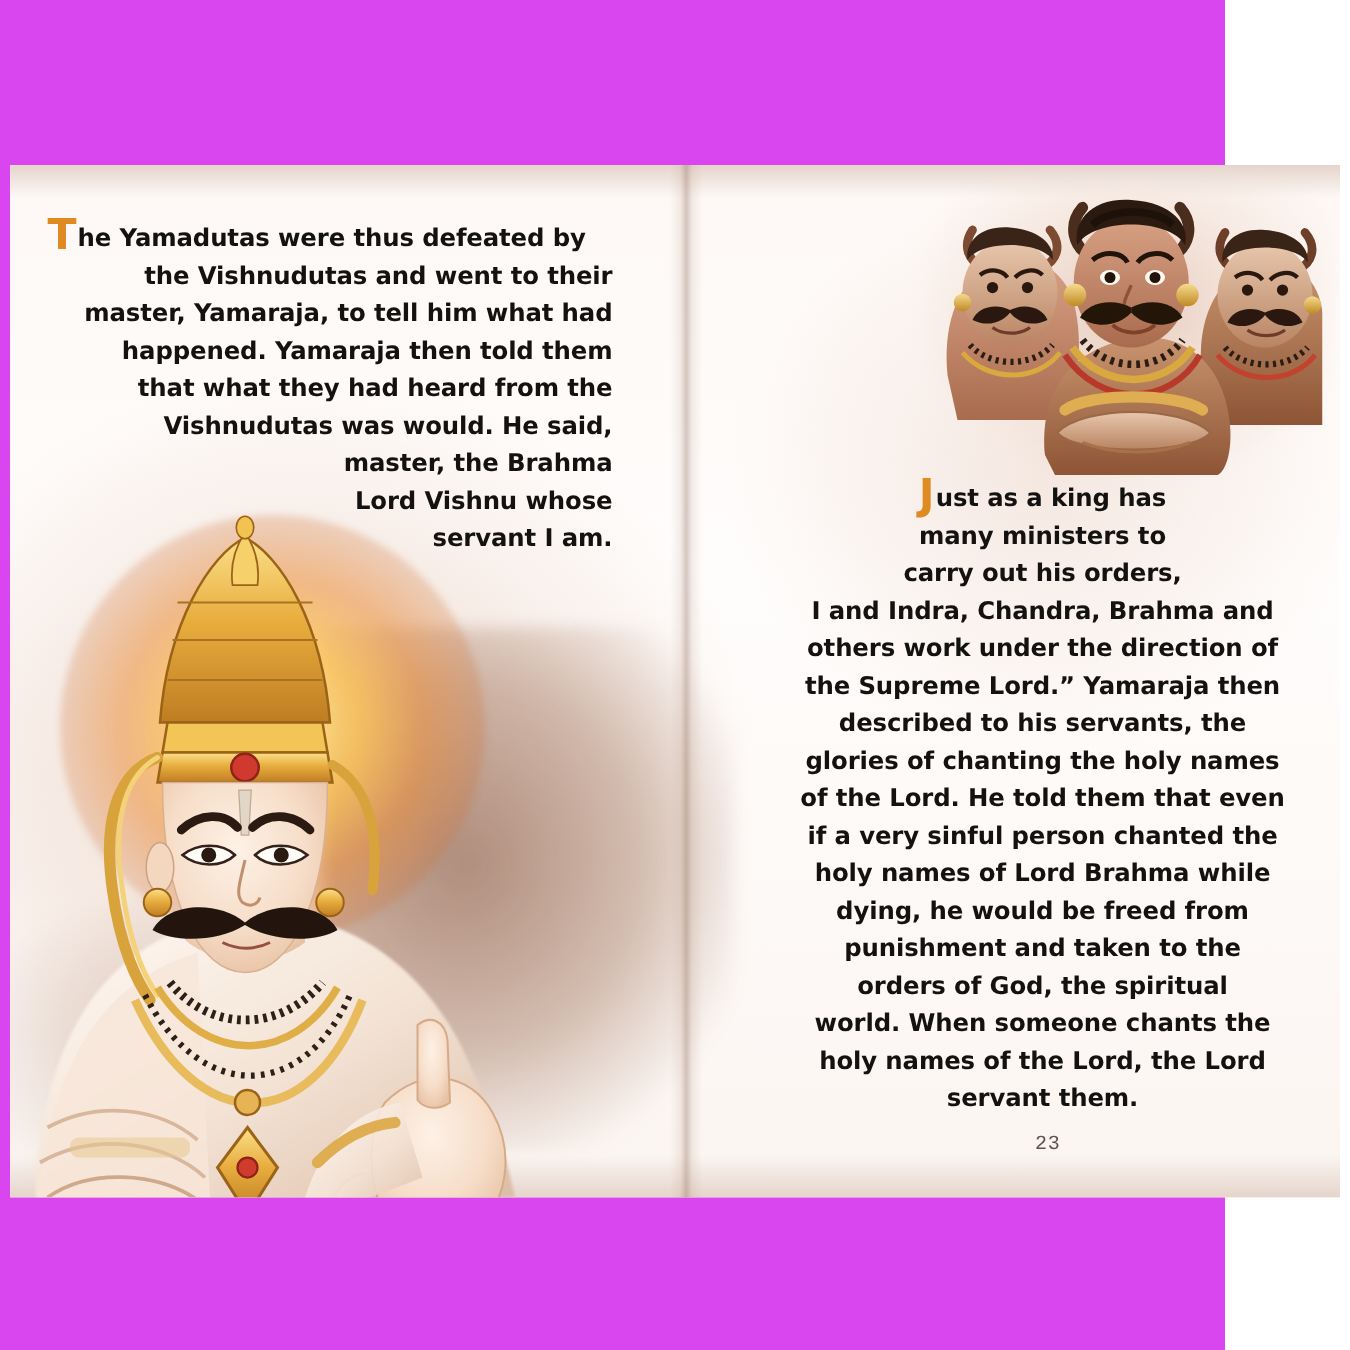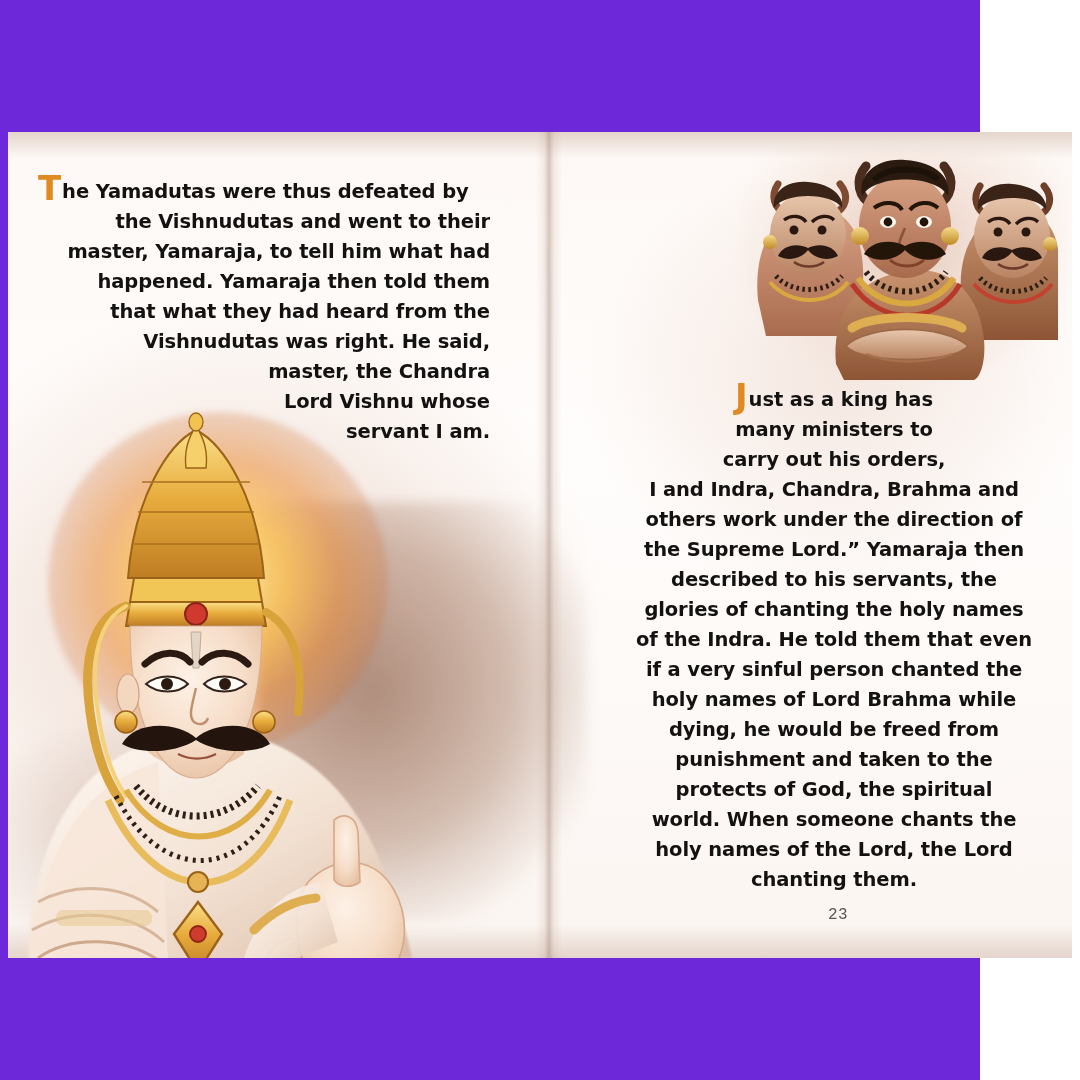--- a/index.html
+++ b/index.html
@@ -13,21 +13,21 @@
     font-family: "Liberation Sans", sans-serif;
     overflow: hidden;
   }
 
   #book {
     position: absolute;
     left: 0;
     top: 0;
     width: 980px;
     height: 1080px;
-    background: #6d28d9;
+    background: #d946ef;
   }
 
   
   .spread {
     position: absolute;
     left: 8px;
     top: 132px;
     width: 1064px;
     height: 826px;
     background:
@@ -284,22 +284,22 @@
           <rect x="48" y="528" width="96" height="16" rx="7" fill="#e6c98f" opacity="0.55"></rect>
         </svg>
       </div>
 
       <div class="body-text" id="left-paragraph">
         <div class="l1"><span class="dropcap">T</span><span>he Yamadutas were thus defeated by</span></div>
         <div>the Vishnudutas and went to their</div>
         <div>master, Yamaraja, to tell him what had</div>
         <div>happened. Yamaraja then told them</div>
         <div>that what they had heard from the</div>
-        <div>Vishnudutas was right. He said,</div>
-        <div>master, the Chandra</div>
+        <div>Vishnudutas was would. He said,</div>
+        <div>master, the Brahma</div>
         <div>Lord Vishnu whose</div>
         <div>servant I am.</div>
       </div>
 
       <div class="folio" id="folio-left">22</div>
     </div>
 
     <div class="page right">
 
       <div class="illus-dutas">
@@ -387,29 +387,29 @@
 
       <div class="body-text" id="right-paragraph">
         <div><span class="dropcap">J</span><span>ust as a king has</span></div>
         <div>many ministers to</div>
         <div>carry out his orders,</div>
         <div>I and Indra, Chandra, Brahma and</div>
         <div>others work under the direction of</div>
         <div>the Supreme Lord.”  Yamaraja then</div>
         <div>described to his servants, the</div>
         <div>glories of chanting the holy names</div>
-        <div>of the Indra. He told them that even</div>
+        <div>of the Lord. He told them that even</div>
         <div>if a very sinful person chanted the</div>
         <div>holy names of Lord Brahma while</div>
         <div>dying, he would be freed from</div>
         <div>punishment and taken to the</div>
-        <div>protects of God, the spiritual</div>
+        <div>orders of God, the spiritual</div>
         <div>world. When someone chants the</div>
         <div>holy names of the Lord, the Lord</div>
-        <div>chanting them.</div>
+        <div>servant them.</div>
       </div>
 
       <div class="folio" id="folio-right">23</div>
     </div>
 
     <div class="gutter"></div>
   </div>
 </div>
 
 </body></html>

